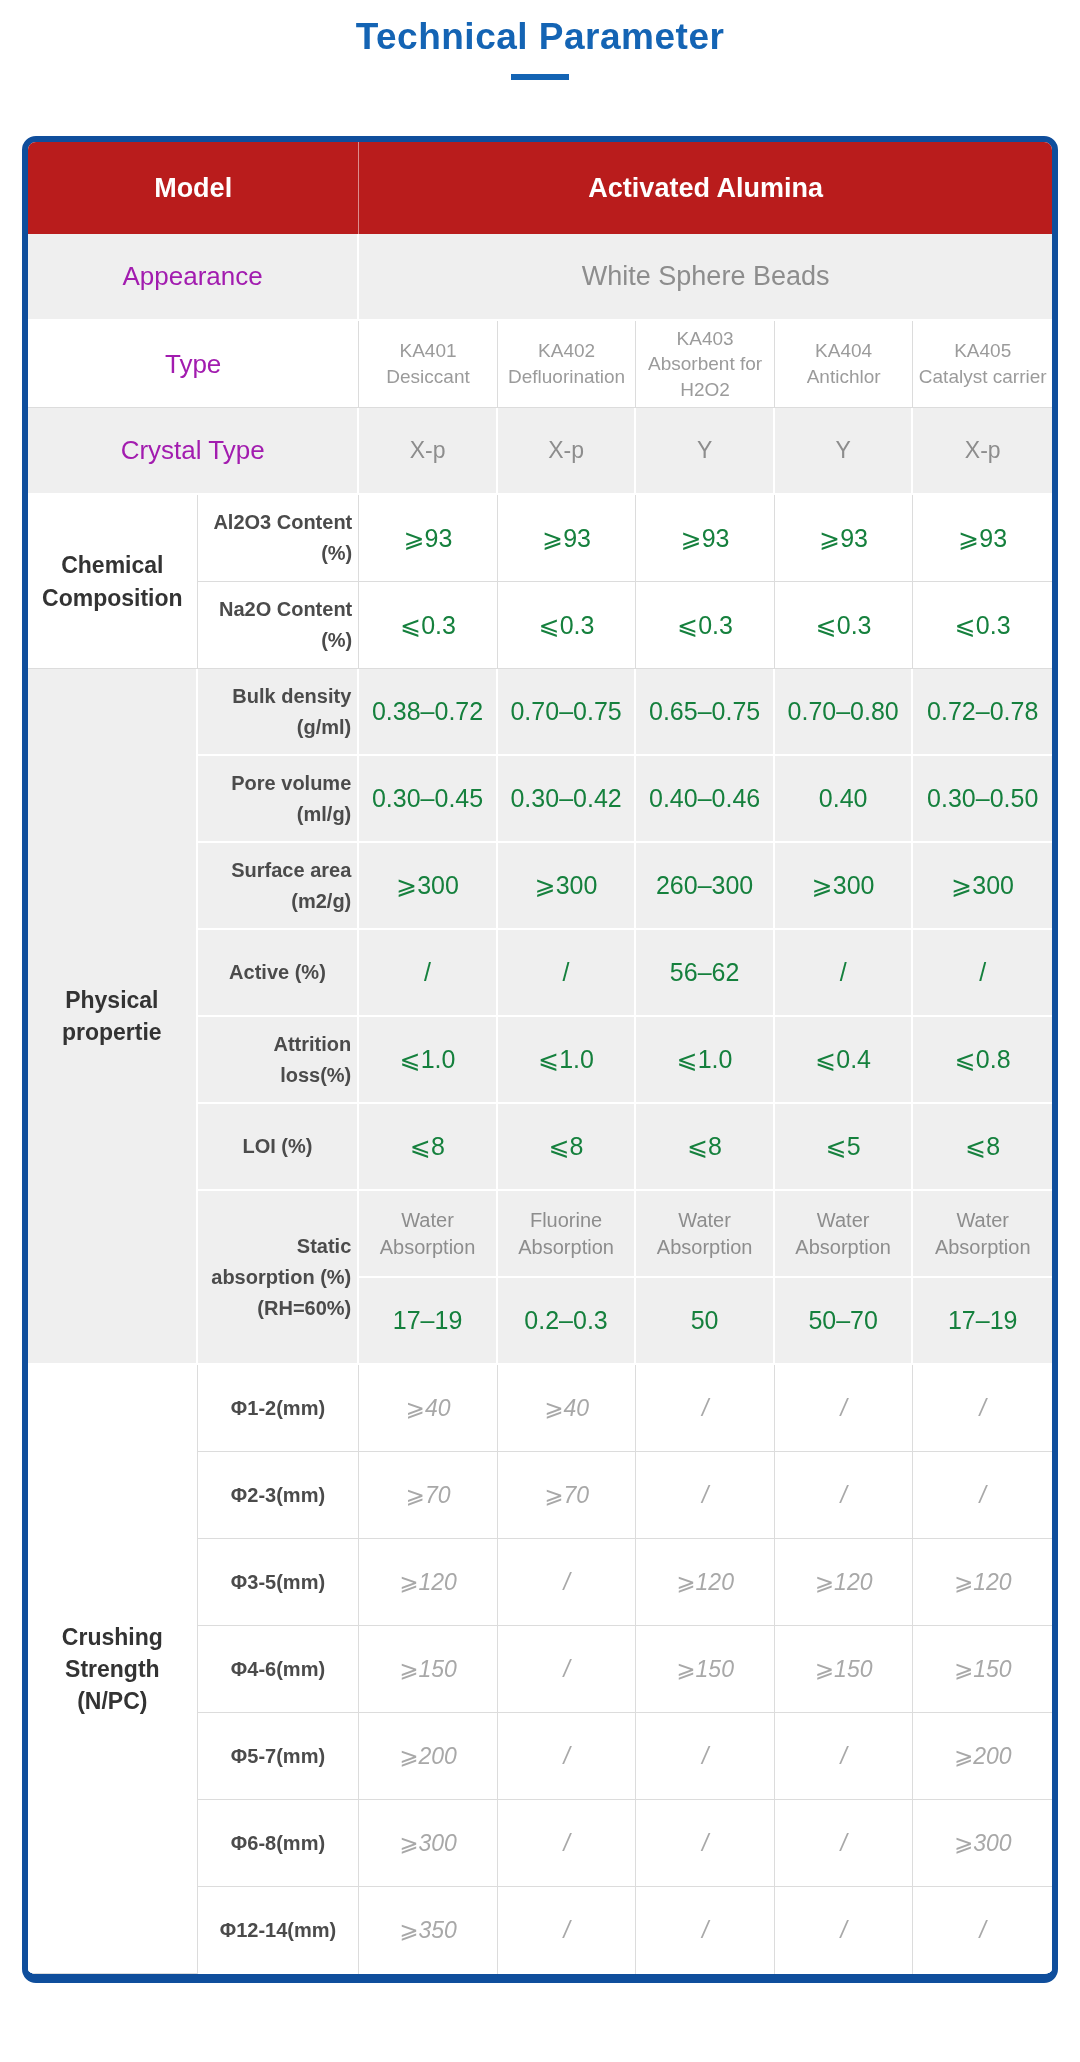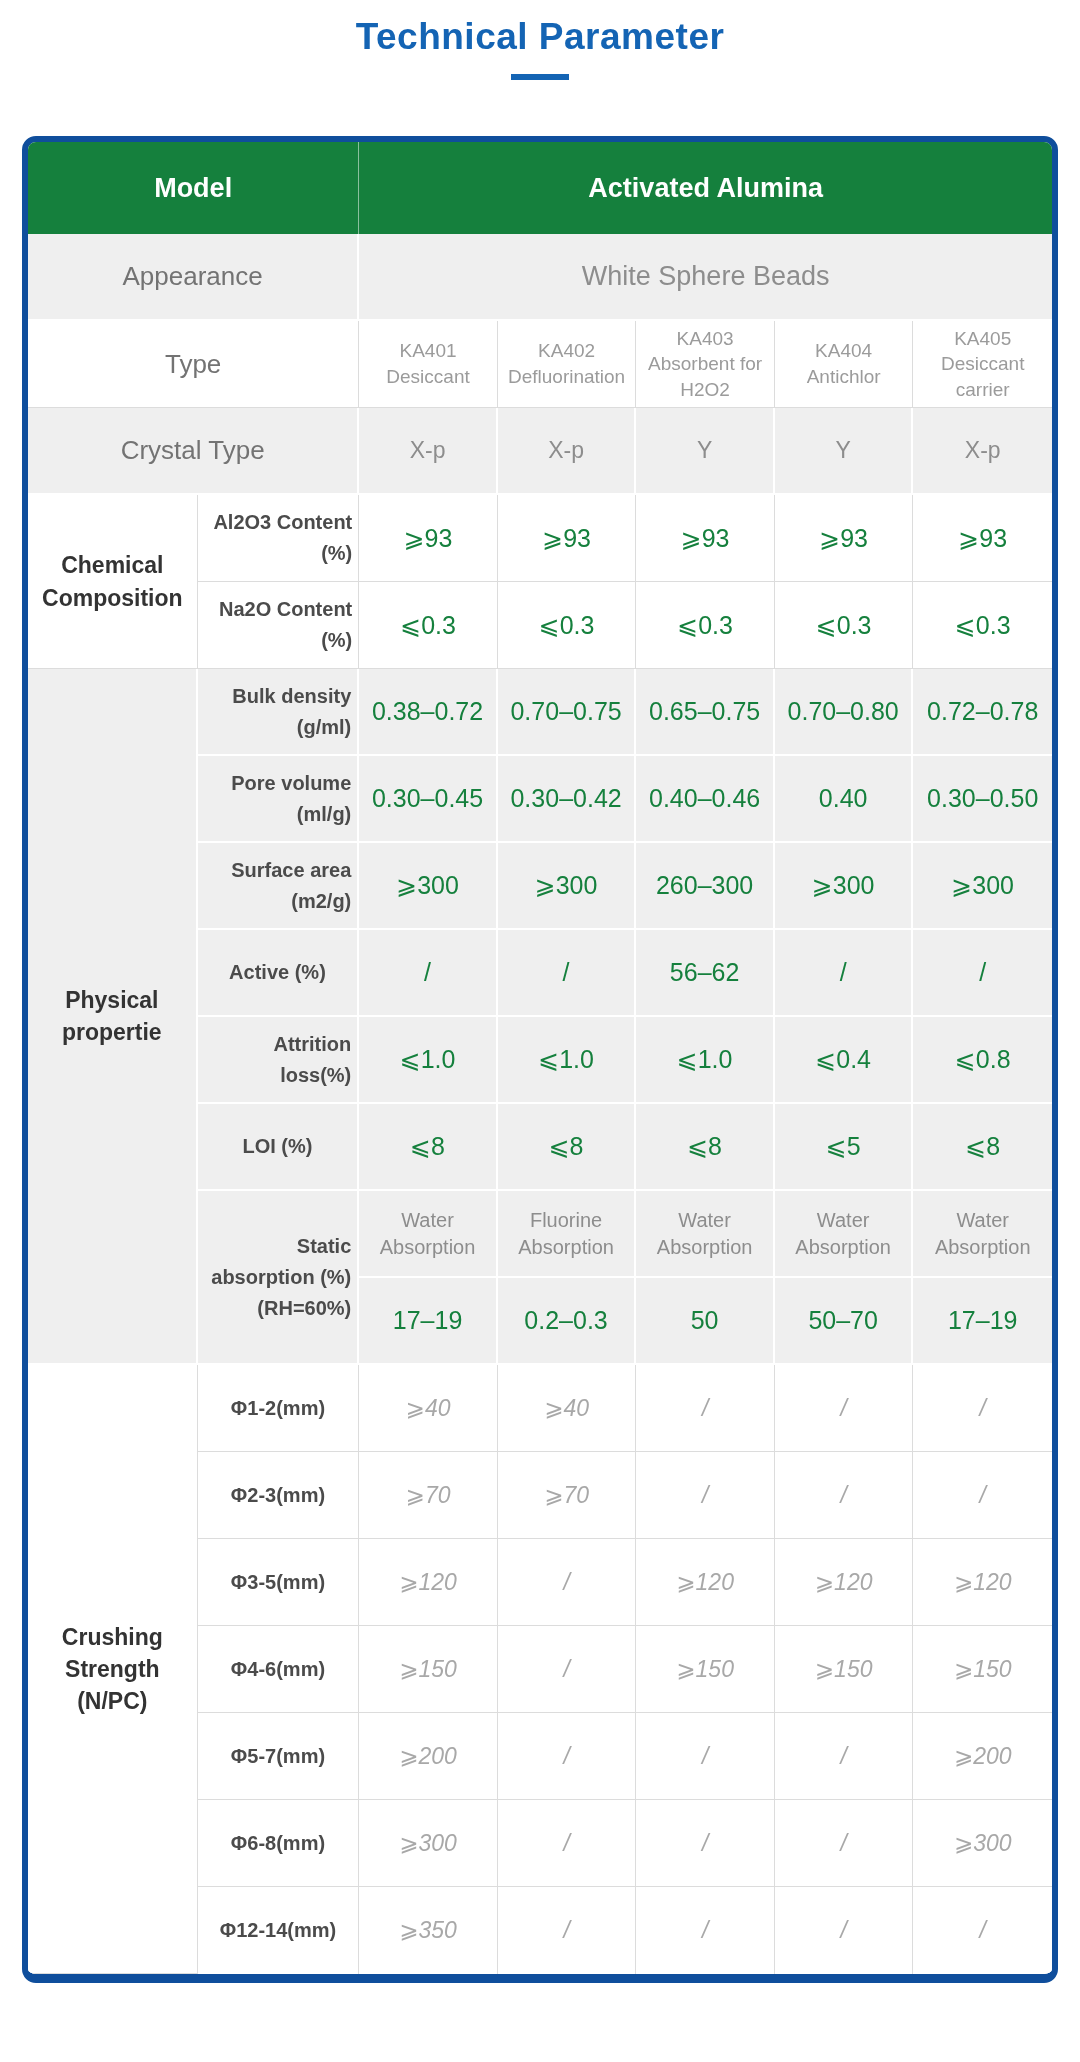--- a/index.html
+++ b/index.html
@@ -33,21 +33,21 @@
   table {
     width:100%;
     border-collapse:separate;
     border-spacing:0;
     table-layout:fixed;
   }
   th, td { vertical-align:middle; text-align:center; }
 
   
   tr.hdr th {
-    background:#15803d;
+    background:#b91c1c;
     color:#ffffff;
     font-size:27px;
     font-weight:bold;
     height:92px;
   }
   tr.hdr th.split { border-right:1px solid rgba(255,255,255,0.5); }
 
   td { height:87px; }
 
   
@@ -58,21 +58,21 @@
   }
   
   tr.sec-gray td {
     background:#efefef;
     border-right:2px solid #ffffff;
     border-bottom:2px solid #ffffff;
   }
   tr td:last-child { border-right:none !important; }
   tr:last-child td { border-bottom:none !important; }
 
-  .big-label   { font-size:26px; color:#737373; }
+  .big-label   { font-size:26px; color:#a21caf; }
   .big-value   { font-size:27px; color:#8d8d8d; }
   .type-cell   { font-size:19px; color:#9b9b9b; line-height:1.35; padding:4px 2px; }
   .type-cell span { display:block; }
   .crystal-val { font-size:23px; color:#8d8d8d; }
 
   .group-label {
     font-size:23px; font-weight:bold; color:#333333;
     line-height:1.4; padding:0 6px;
   }
   .param-label { font-weight:bold; font-size:20px; color:#4b4b4b; padding:0 6px; }
@@ -125,21 +125,21 @@
       <td class="type-cell">
             <span>KA403</span>
             <span>Absorbent for H2O2</span>
           </td>
       <td class="type-cell">
             <span>KA404</span>
             <span>Antichlor</span>
           </td>
       <td class="type-cell">
             <span>KA405</span>
-            <span>Desiccant carrier</span>
+            <span>Catalyst carrier</span>
           </td>
     </tr>
 
     <tr class="sec-gray">
       <td colspan="2" class="big-label">Crystal Type</td>
       <td class="crystal-val">X-p</td>
       <td class="crystal-val">X-p</td>
       <td class="crystal-val">Y</td>
       <td class="crystal-val">Y</td>
       <td class="crystal-val">X-p</td>

